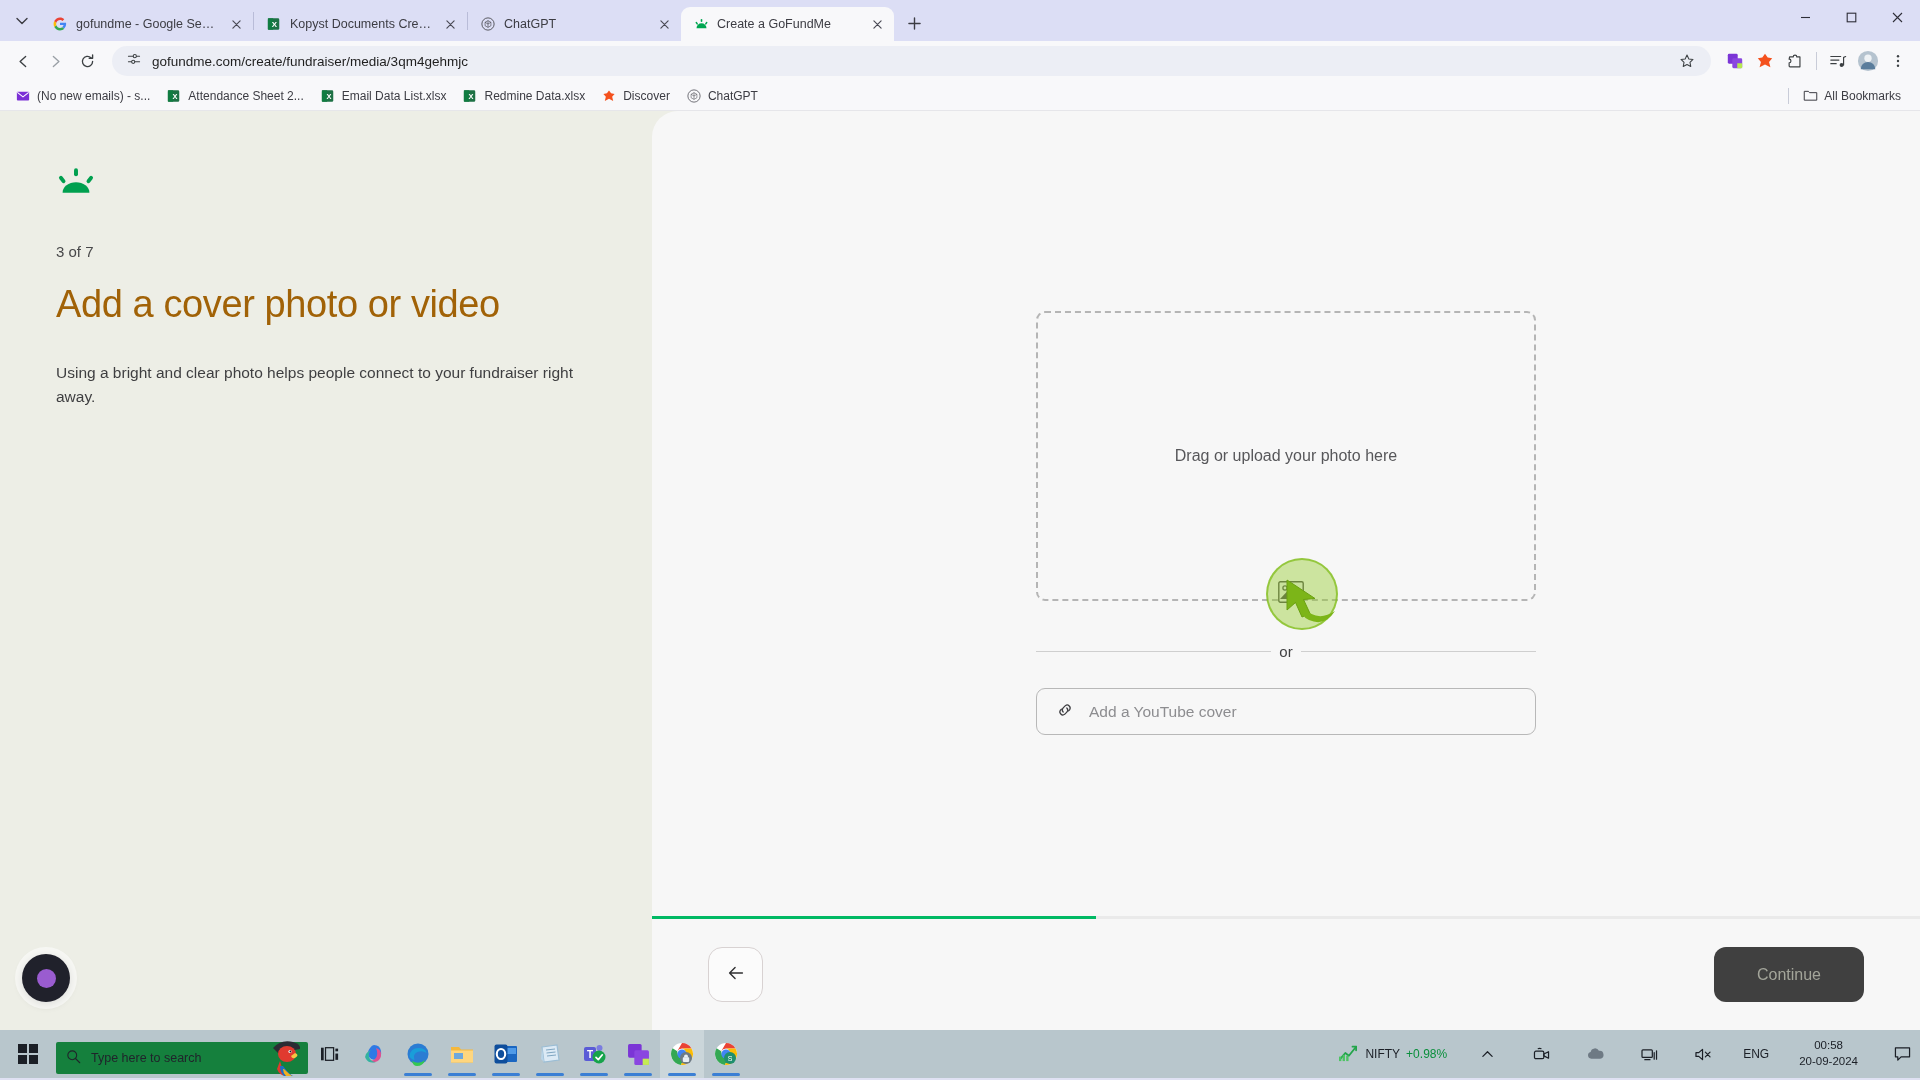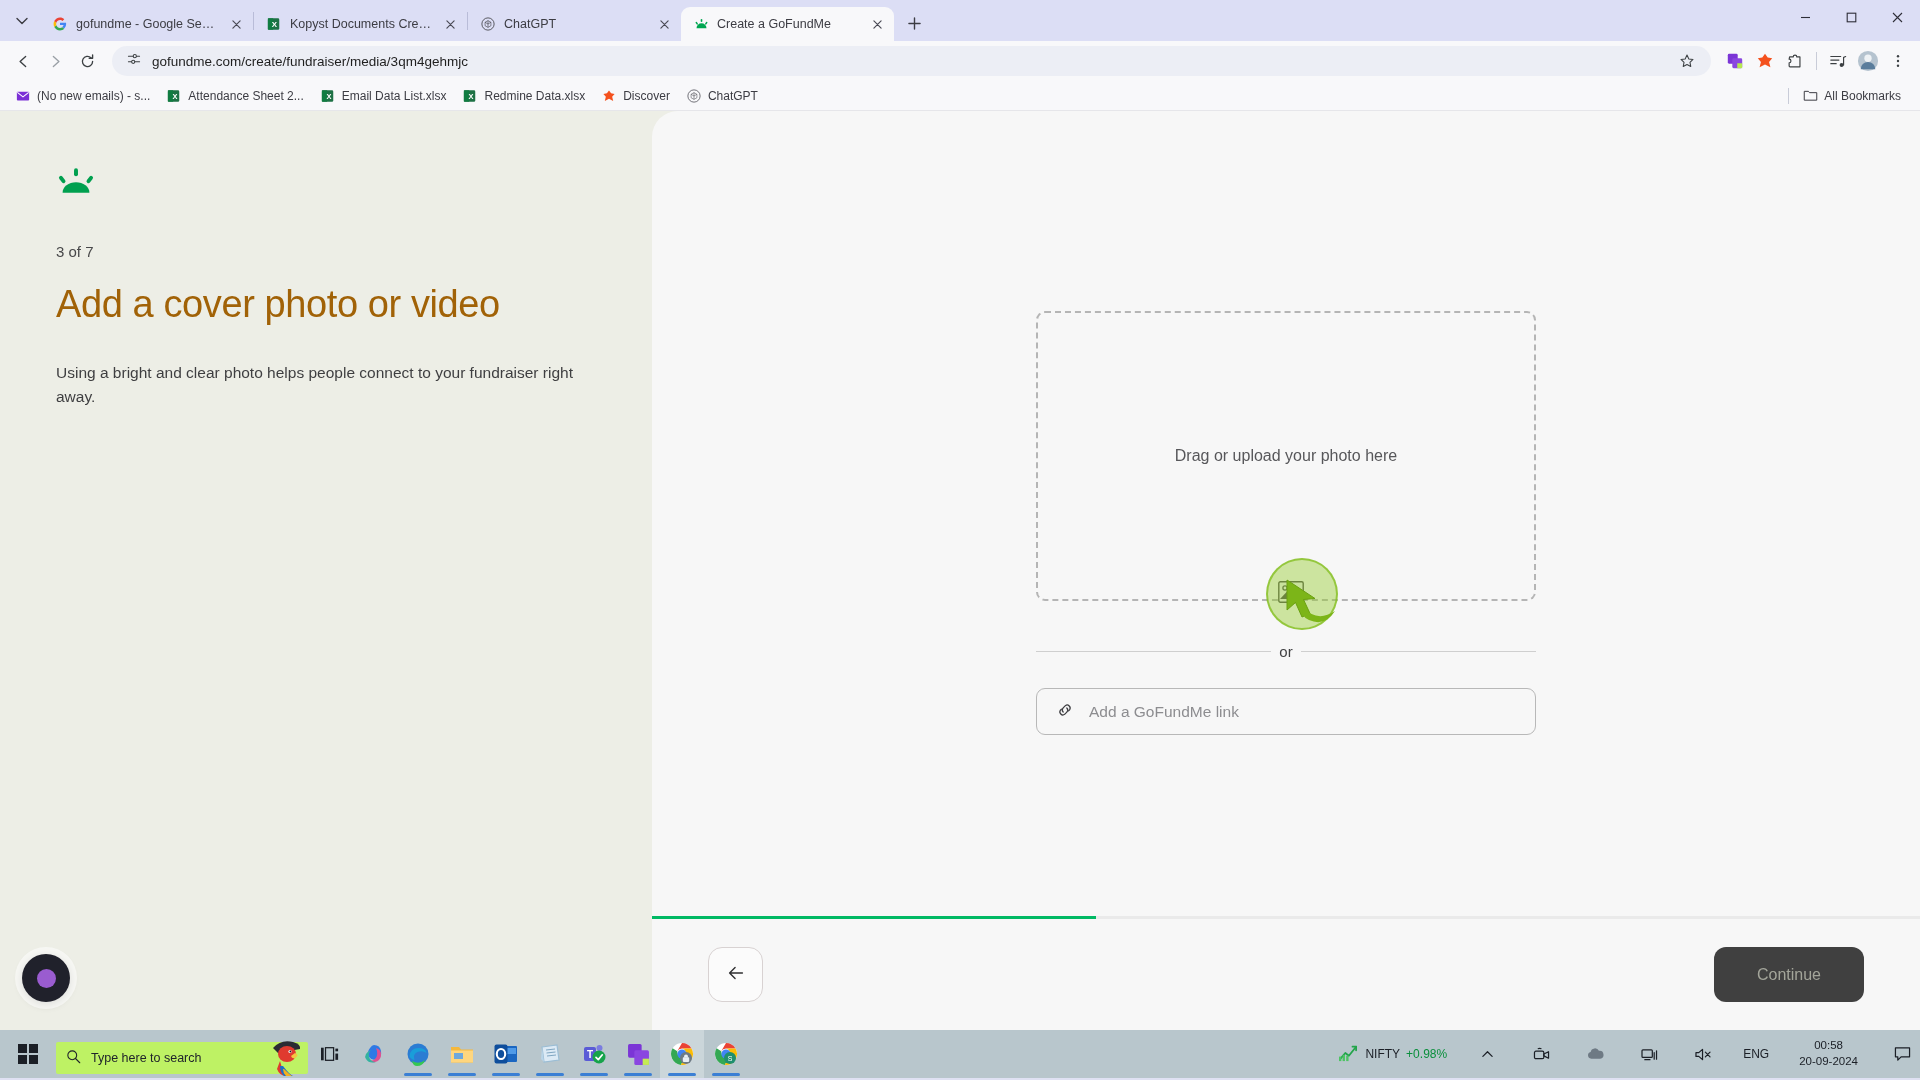--- a/index.html
+++ b/index.html
@@ -308,21 +308,21 @@
   .taskbar {
     height: 48px;
     background: #b8c6cc;
     display: flex; align-items: center;
     padding: 0 0 0 4px;
     position: relative;
   }
   .tb-start { width: 48px; height:48px; display:flex;align-items:center;justify-content:center; flex:none;}
   .search-box {
     width: 252px; height: 32px;
-    background: #bef264;
+    background: #15803d;
     border-radius: 2px;
     display: flex; align-items: center;
     gap: 10px;
     padding: 0 10px;
     margin-left: 4px;
     position: relative;
     flex: none;
     margin-top: 8px;
   }
   .search-box .sb-text { font-size: 12.5px; color: #20242b; }
@@ -634,21 +634,21 @@
         <div class="or-line"></div>
       </div>
 
       <div class="yt-field">
         <span>
           <svg width="20" height="20" viewBox="0 0 22 22">
             <path d="M9 13.2 a3.3 3.3 0 0 1 0 -4.6 l2.4 -2.4 a3.3 3.3 0 0 1 4.6 4.6 l-1.1 1.1" fill="none" stroke="#3b3b3f" stroke-width="1.35" stroke-linecap="round"></path>
             <path d="M13 8.8 a3.3 3.3 0 0 1 0 4.6 l-2.4 2.4 a3.3 3.3 0 0 1 -4.6 -4.6 l1.1 -1.1" fill="none" stroke="#3b3b3f" stroke-width="1.35" stroke-linecap="round"></path>
           </svg>
         </span>
-        <span class="yt-placeholder">Add a GoFundMe link</span>
+        <span class="yt-placeholder">Add a YouTube cover</span>
       </div>
     </div>
 
     <div class="progress-track">
       <div class="progress-fill" style="width:35%"></div>
     </div>
 
     <div class="footer">
       <div class="back-btn">
         <span>

